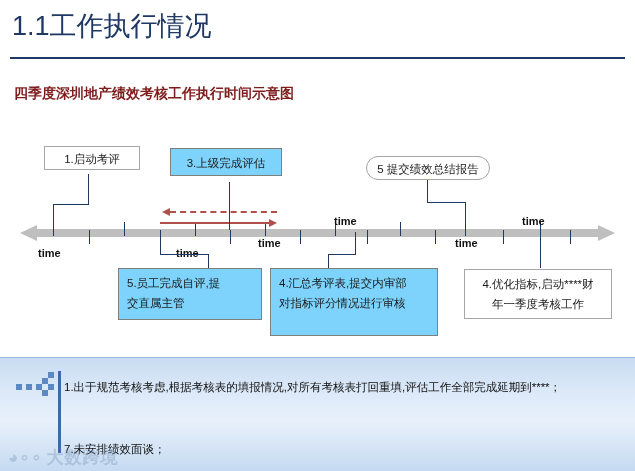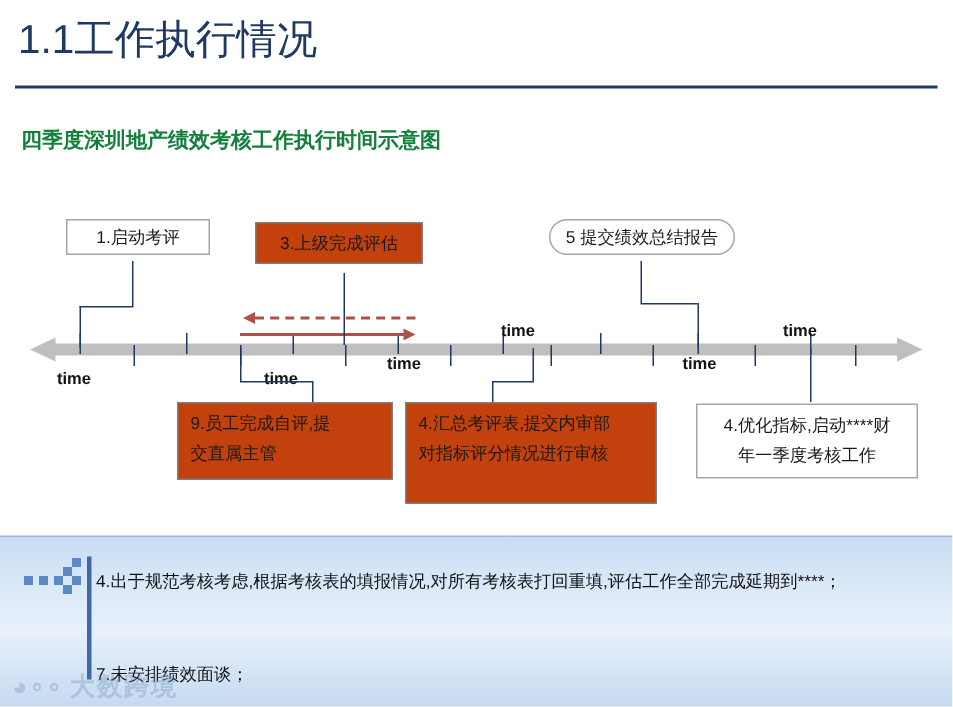--- a/index.html
+++ b/index.html
@@ -39,21 +39,21 @@
     width: 615px;
     height: 2px;
     background: #1f3864;
   }
   #subtitle {
     position: absolute;
     left: 14px;
     top: 85px;
     font-size: 14px;
     font-weight: bold;
-    color: #15803d;
+    color: #7f1d1d;
     white-space: nowrap;
     font-family: Liberation Mono, monospace;
   }
 
   
   #axis-bar {
     position: absolute;
     left: 36px;
     top: 229px;
     width: 566px;
@@ -102,21 +102,21 @@
     line-height: 1.75;
     padding: 4px 8px;
     white-space: pre-line;
   }
   .callout.white {
     background: #ffffff;
     border: 1px solid #a6a6a6;
     text-align: center;
   }
   .callout.gray {
-    background: #c2410c;
+    background: #7dd3fc;
     border: 1px solid #7f7f7f;
   }
   .callout.gray.center { text-align: center; }
 
   
   .lead-v, .lead-h {
     position: absolute;
     background: #1f3864;
   }
   .lead-v { width: 1px; }
@@ -260,47 +260,47 @@
   <div class="lead-v" style="left:328px; top:254px; height:14px;"></div>
 
   <div class="lead-v" style="left:427px; top:174px; height:28px;"></div>
   <div class="lead-h" style="left:427px; top:202px; width:38px;"></div>
   <div class="lead-v" style="left:465px; top:202px; height:30px;"></div>
 
   <div class="lead-v" style="left:540px; top:232px; height:36px;"></div>
 
   <div class="callout white" style="left:44px; top:146px; width:96px; height:24px; line-height:16px;">1.启动考评</div>
 
-  <div class="callout gray" style="left:118px; top:268px; width:144px; height:52px;">9.员工完成自评,提
+  <div class="callout gray" style="left:118px; top:268px; width:144px; height:52px;">5.员工完成自评,提
 交直属主管</div>
 
   <div class="callout gray center" style="left:170px; top:148px; width:112px; height:28px; line-height:20px;">3.上级完成评估</div>
 
   <div class="callout gray" style="left:270px; top:268px; width:168px; height:68px;">4.汇总考评表,提交内审部
 对指标评分情况进行审核</div>
 
-  <div class="callout white" style="left:366px; top:146px; width:124px; height:24px; line-height:16px;border-radius:12px;">5 提交绩效总结报告</div>
+  <div class="callout white" style="left:366px; top:156px; width:124px; height:24px; line-height:16px;border-radius:12px;">5 提交绩效总结报告</div>
 
   <div class="callout white" style="left:464px; top:269px; width:148px; height:50px; text-align:center;">4.优化指标,启动****财
 年一季度考核工作</div>
 
   <div id="note-panel"></div>
 
   <div id="note-bullet-icon">
     <i style="left:0px;  top:9px;"></i>
     <i style="left:10px; top:9px;"></i>
     <i style="left:20px; top:9px;"></i>
     <i style="left:26px; top:3px;"></i>
     <i style="left:26px; top:15px;"></i>
     <i style="left:32px; top:9px;"></i>
     <i style="left:32px; top:-3px;"></i>
   </div>
 
   <div id="note-bar"></div>
 
-  <div class="note-line" id="note-1">4.出于规范考核考虑,根据考核表的填报情况,对所有考核表打回重填,评估工作全部完成延期到****；</div>
+  <div class="note-line" id="note-1">1.出于规范考核考虑,根据考核表的填报情况,对所有考核表打回重填,评估工作全部完成延期到****；</div>
   <div class="note-line" id="note-3">7.未安排绩效面谈；</div>
 
   <div id="watermark">
     <span id="watermark-mark">◕∘∘</span><span>大数跨境</span>
   </div>
 
 </div>
 
 </body></html>

